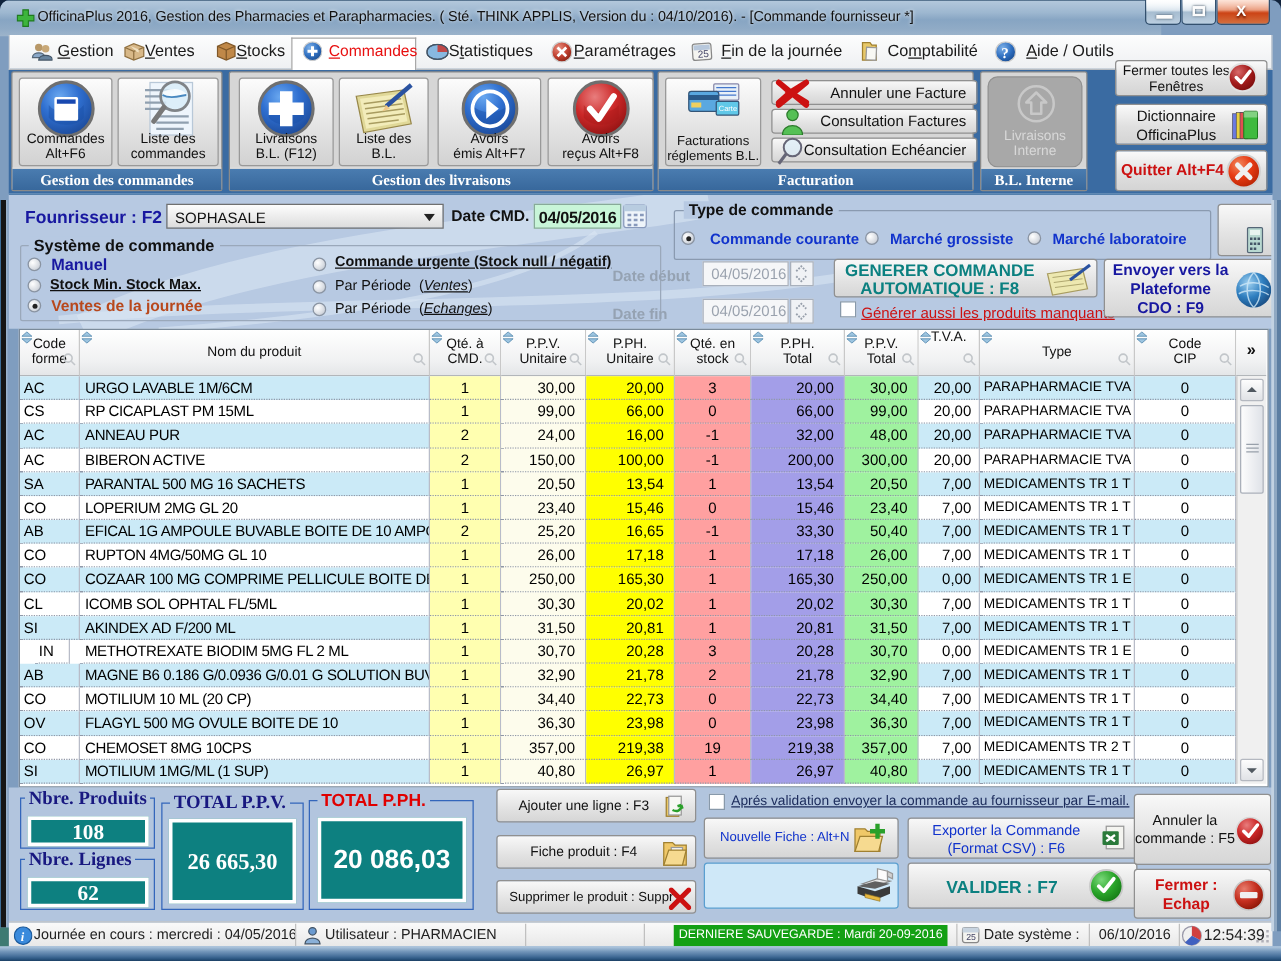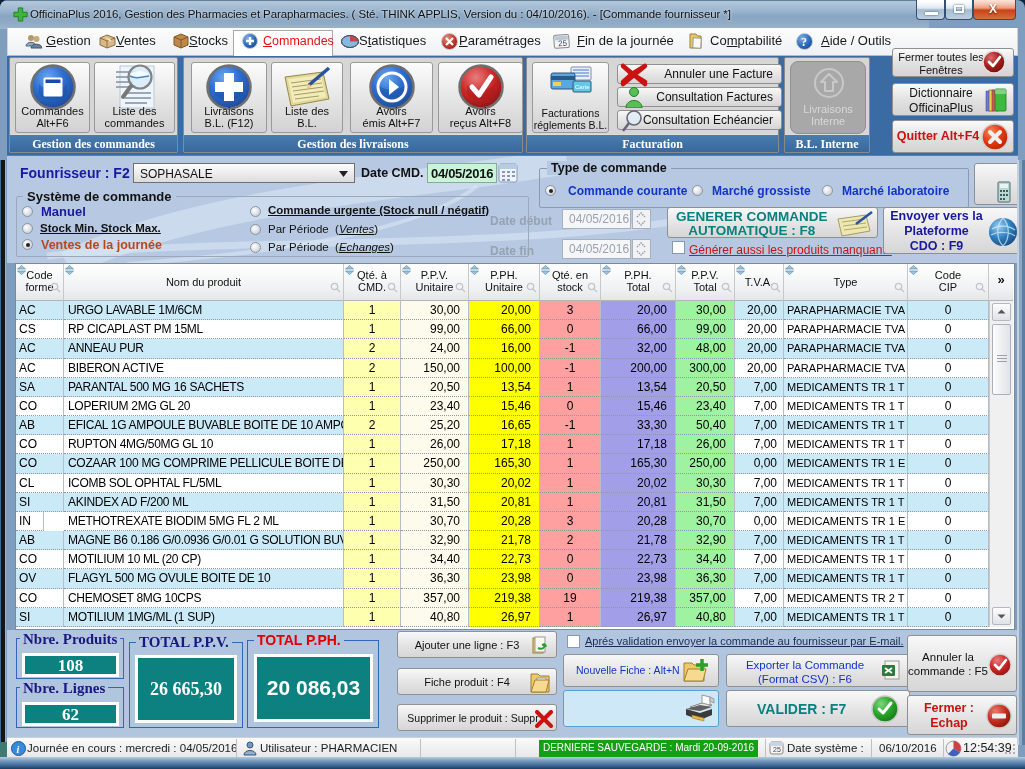--- a/index.html
+++ b/index.html
@@ -493,21 +493,21 @@
         <circle cx="4.5" cy="4.5" r="3.2" fill="none" stroke="#c2c6ca" stroke-width="1.3"></circle>
         <line x1="7" y1="7" x2="10" y2="10" stroke="#c2c6ca" stroke-width="1.3"></line>
       </svg></div>
 <div class="th" style="left:660px;width:59px;padding-top:5px;line-height:12px;">P.P.V.<br>Total<svg style="position:absolute;left:1px;top:1px;" width="9" height="10" viewBox="0 0 9 10">
         <path d="M0.5 4 L4.5 0.5 L8.5 4 Z" fill="#9cc4e0" stroke="#4a80a8" stroke-width=".6"></path>
         <path d="M0.5 6 L4.5 9.5 L8.5 6 Z" fill="#9cc4e0" stroke="#4a80a8" stroke-width=".6"></path>
       </svg><svg style="position:absolute;right:2px;bottom:7px;" width="11" height="11" viewBox="0 0 11 11">
         <circle cx="4.5" cy="4.5" r="3.2" fill="none" stroke="#c2c6ca" stroke-width="1.3"></circle>
         <line x1="7" y1="7" x2="10" y2="10" stroke="#c2c6ca" stroke-width="1.3"></line>
       </svg></div>
-<div class="th" style="left:719px;width:49px;padding-top:12px;line-height:12px;">T.V.A.<svg style="position:absolute;left:1px;top:1px;" width="9" height="10" viewBox="0 0 9 10">
+<div class="th" style="left:719px;width:49px;line-height:12px;">T.V.A.<svg style="position:absolute;left:1px;top:1px;" width="9" height="10" viewBox="0 0 9 10">
         <path d="M0.5 4 L4.5 0.5 L8.5 4 Z" fill="#9cc4e0" stroke="#4a80a8" stroke-width=".6"></path>
         <path d="M0.5 6 L4.5 9.5 L8.5 6 Z" fill="#9cc4e0" stroke="#4a80a8" stroke-width=".6"></path>
       </svg><svg style="position:absolute;right:2px;bottom:7px;" width="11" height="11" viewBox="0 0 11 11">
         <circle cx="4.5" cy="4.5" r="3.2" fill="none" stroke="#c2c6ca" stroke-width="1.3"></circle>
         <line x1="7" y1="7" x2="10" y2="10" stroke="#c2c6ca" stroke-width="1.3"></line>
       </svg></div>
 <div class="th" style="left:768px;width:124px;padding-top:12px;line-height:12px;">Type<svg style="position:absolute;left:1px;top:1px;" width="9" height="10" viewBox="0 0 9 10">
         <path d="M0.5 4 L4.5 0.5 L8.5 4 Z" fill="#9cc4e0" stroke="#4a80a8" stroke-width=".6"></path>
         <path d="M0.5 6 L4.5 9.5 L8.5 6 Z" fill="#9cc4e0" stroke="#4a80a8" stroke-width=".6"></path>
       </svg><svg style="position:absolute;right:2px;bottom:7px;" width="11" height="11" viewBox="0 0 11 11">
@@ -636,21 +636,21 @@
 <div class="cell" style="left:48px;top:229px;width:280px;height:19px;line-height:18px;background:#cbeaf7;text-align:left;padding-left:4px;letter-spacing:-0.3px;">AKINDEX AD F/200 ML</div>
 <div class="cell" style="left:328px;top:229px;width:57px;height:19px;line-height:18px;background:#ffffb0;text-align:center;">1</div>
 <div class="cell" style="left:385px;top:229px;width:68px;height:19px;line-height:18px;background:#fdfcec;text-align:right;padding-right:8px;">31,50</div>
 <div class="cell" style="left:453px;top:229px;width:71px;height:19px;line-height:18px;background:#ffff00;text-align:right;padding-right:8px;">20,81</div>
 <div class="cell" style="left:524px;top:229px;width:61px;height:19px;line-height:18px;background:#ffa0a0;text-align:center;">1</div>
 <div class="cell" style="left:585px;top:229px;width:75px;height:19px;line-height:18px;background:#a39ee8;text-align:right;padding-right:8px;">20,81</div>
 <div class="cell" style="left:660px;top:229px;width:59px;height:19px;line-height:18px;background:#9ff29f;text-align:right;padding-right:8px;">31,50</div>
 <div class="cell" style="left:719px;top:229px;width:49px;height:19px;line-height:18px;background:#cbeaf7;text-align:right;padding-right:6px;">7,00</div>
 <div class="cell" style="left:768px;top:229px;width:124px;height:19px;line-height:18px;background:#cbeaf7;text-align:left;padding-left:3px;font-size:11px;">MEDICAMENTS TR 1 T</div>
 <div class="cell" style="left:892px;top:229px;width:81px;height:19px;line-height:18px;background:#cbeaf7;text-align:center;">0</div>
-<div class="cell" style="left:0px;top:248px;width:28px;height:19px;line-height:18px;background:#ffffff;text-align:left;padding-left:3px;">IN</div>
+<div class="cell" style="left:12px;top:248px;width:28px;height:19px;line-height:18px;background:#ffffff;text-align:left;padding-left:3px;">IN</div>
 <div class="cell" style="left:48px;top:248px;width:280px;height:19px;line-height:18px;background:#ffffff;text-align:left;padding-left:4px;letter-spacing:-0.3px;">METHOTREXATE BIODIM 5MG FL 2 ML</div>
 <div class="cell" style="left:328px;top:248px;width:57px;height:19px;line-height:18px;background:#ffffb0;text-align:center;">1</div>
 <div class="cell" style="left:385px;top:248px;width:68px;height:19px;line-height:18px;background:#fdfcec;text-align:right;padding-right:8px;">30,70</div>
 <div class="cell" style="left:453px;top:248px;width:71px;height:19px;line-height:18px;background:#ffff00;text-align:right;padding-right:8px;">20,28</div>
 <div class="cell" style="left:524px;top:248px;width:61px;height:19px;line-height:18px;background:#ffa0a0;text-align:center;">3</div>
 <div class="cell" style="left:585px;top:248px;width:75px;height:19px;line-height:18px;background:#a39ee8;text-align:right;padding-right:8px;">20,28</div>
 <div class="cell" style="left:660px;top:248px;width:59px;height:19px;line-height:18px;background:#9ff29f;text-align:right;padding-right:8px;">30,70</div>
 <div class="cell" style="left:719px;top:248px;width:49px;height:19px;line-height:18px;background:#ffffff;text-align:right;padding-right:6px;">0,00</div>
 <div class="cell" style="left:768px;top:248px;width:124px;height:19px;line-height:18px;background:#ffffff;text-align:left;padding-left:3px;font-size:11px;">MEDICAMENTS TR 1 E</div>
 <div class="cell" style="left:892px;top:248px;width:81px;height:19px;line-height:18px;background:#ffffff;text-align:center;">0</div>

